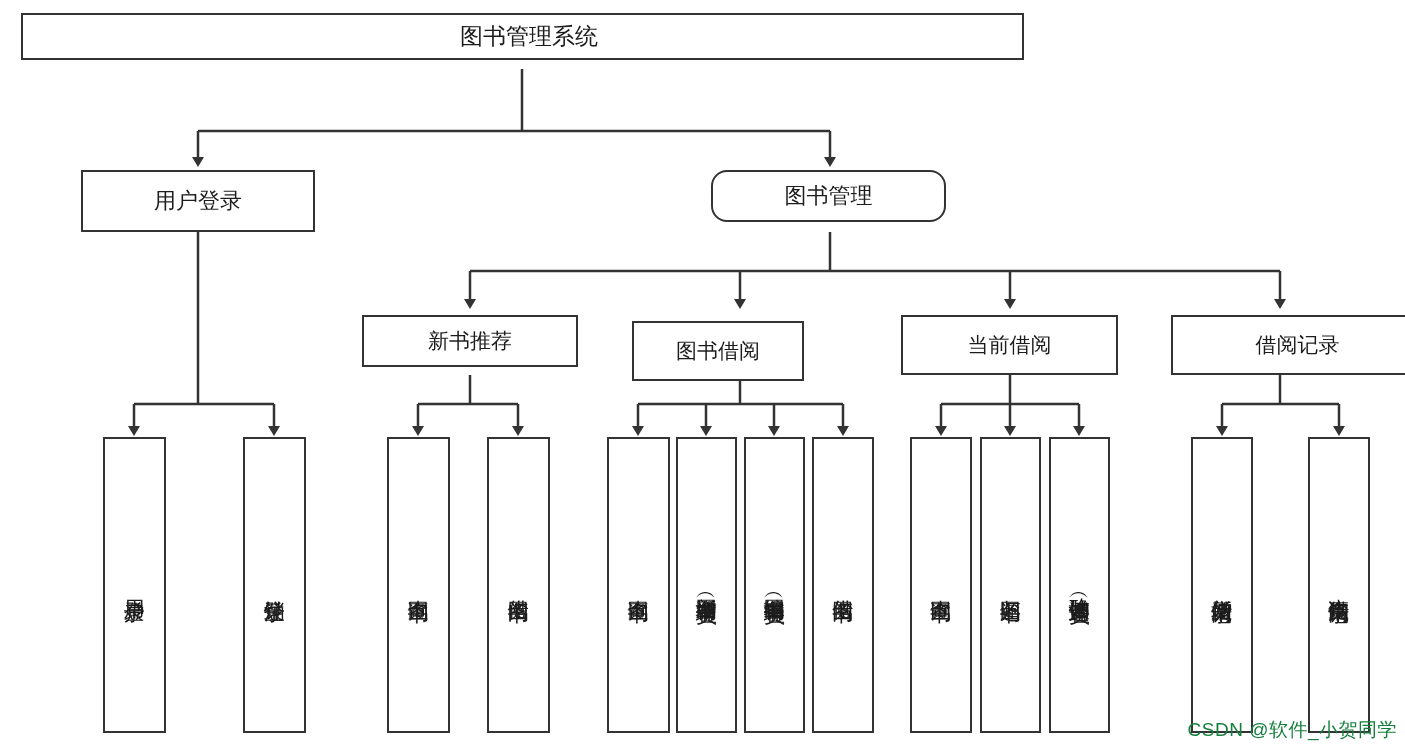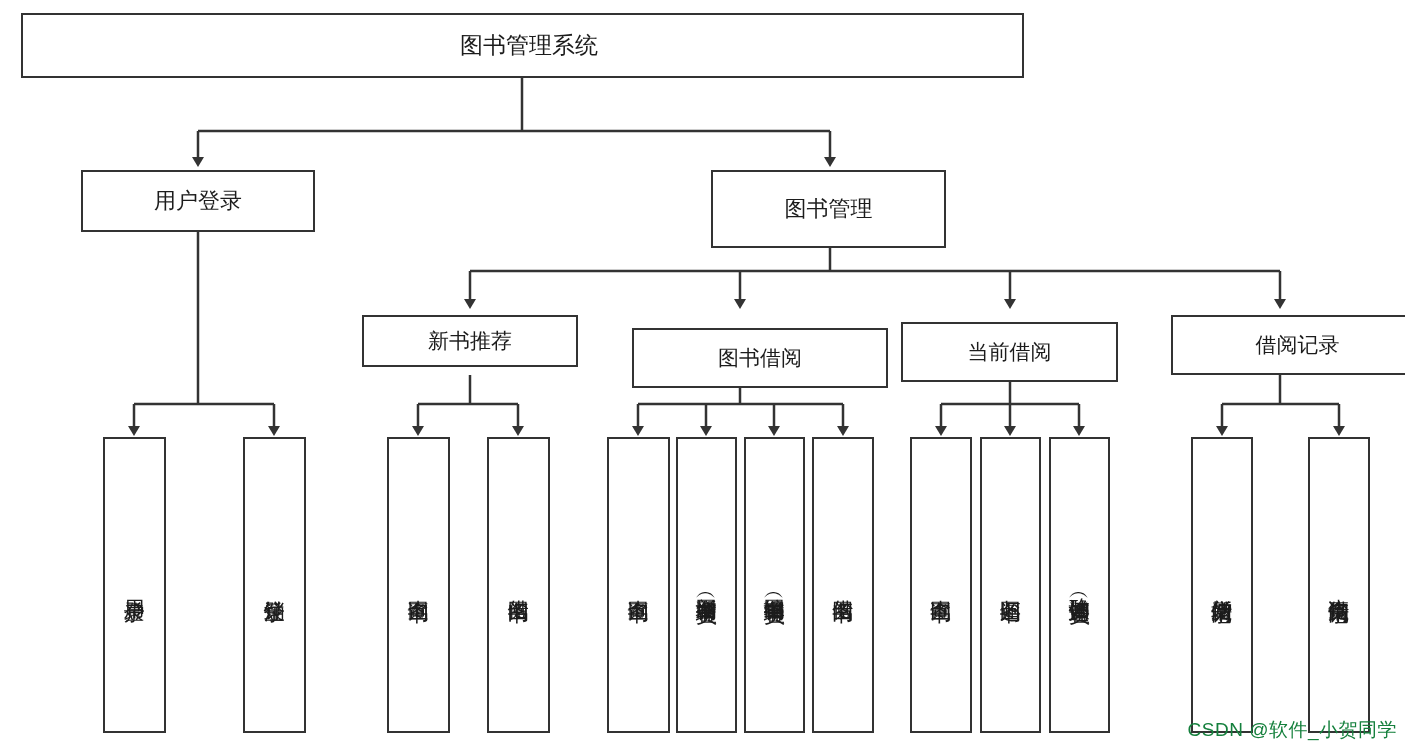--- a/index.html
+++ b/index.html
@@ -112,38 +112,38 @@
       <path d="M1010,404 L1010,427" marker-end="url(#arrow)"></path>
       <path d="M1079,404 L1079,427" marker-end="url(#arrow)"></path>
 
       <path d="M1280,375 L1280,404"></path>
       <path d="M1222,404 L1339,404"></path>
       <path d="M1222,404 L1222,427" marker-end="url(#arrow)"></path>
       <path d="M1339,404 L1339,427" marker-end="url(#arrow)"></path>
     </g>
   </svg>
 
-  <div class="node level-0" style="left:21px; top:13px; width:1003px; height:65px;padding-left:13px;">
+  <div class="node level-0" style="left:21px; top:13px; width:1003px; height:47px;padding-left:13px;">
     <span>图书管理系统</span>
   </div>
 
   <div class="node level-1" style="left:81px; top:170px; width:234px; height:62px;">
     <span>用户登录</span>
   </div>
-  <div class="node level-1" style="left:711px; top:170px; width:235px; height:78px;">
+  <div class="node level-1" style="left:711px; top:170px; width:235px; height:52px;border-radius:16px;">
     <span>图书管理</span>
   </div>
 
   <div class="node level-2" style="left:362px; top:315px; width:216px; height:52px;">
     <span>新书推荐</span>
   </div>
-  <div class="node level-2" style="left:632px; top:328px; width:256px; height:60px;">
+  <div class="node level-2" style="left:632px; top:321px; width:172px; height:60px;">
     <span>图书借阅</span>
   </div>
-  <div class="node level-2" style="left:901px; top:315px; width:217px; height:60px;margin-top:7px;">
+  <div class="node level-2" style="left:901px; top:315px; width:217px; height:60px;">
     <span>当前借阅</span>
   </div>
   <div class="node level-2" style="left:1171px; top:315px; width:253px; height:60px;">
     <span>借阅记录</span>
   </div>
 
   <div class="node leaf" style="left:103px; top:437px; width:63px; height:296px;">
     <span class="vtext">用户登录</span>
   </div>
   <div class="node leaf" style="left:243px; top:437px; width:63px; height:296px;">

